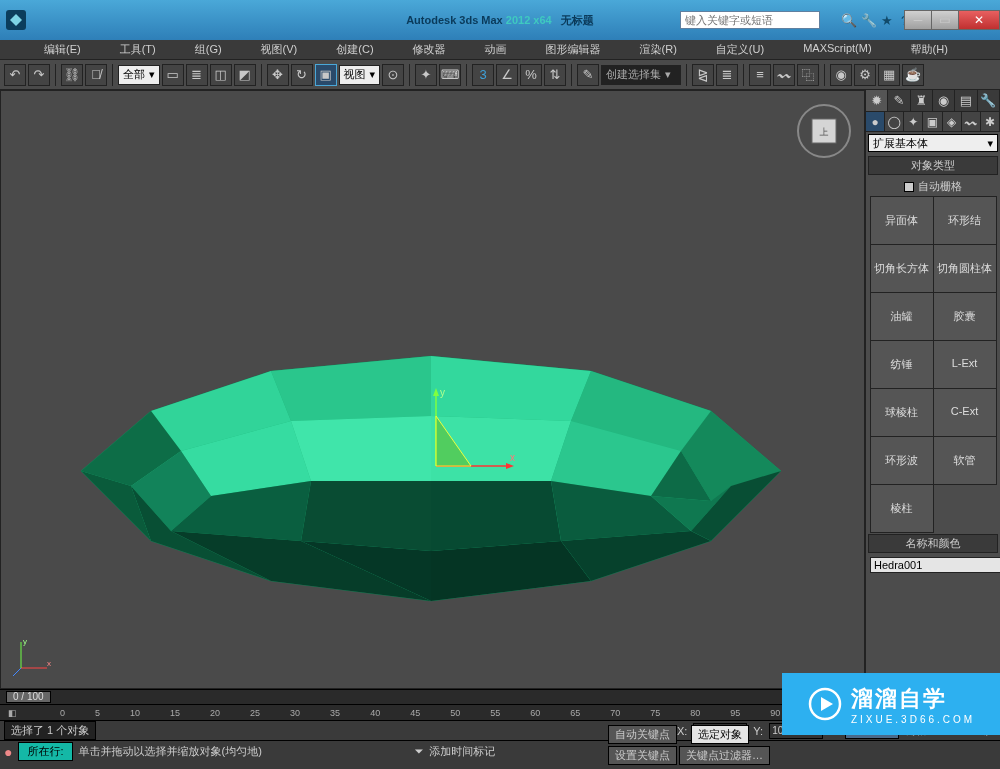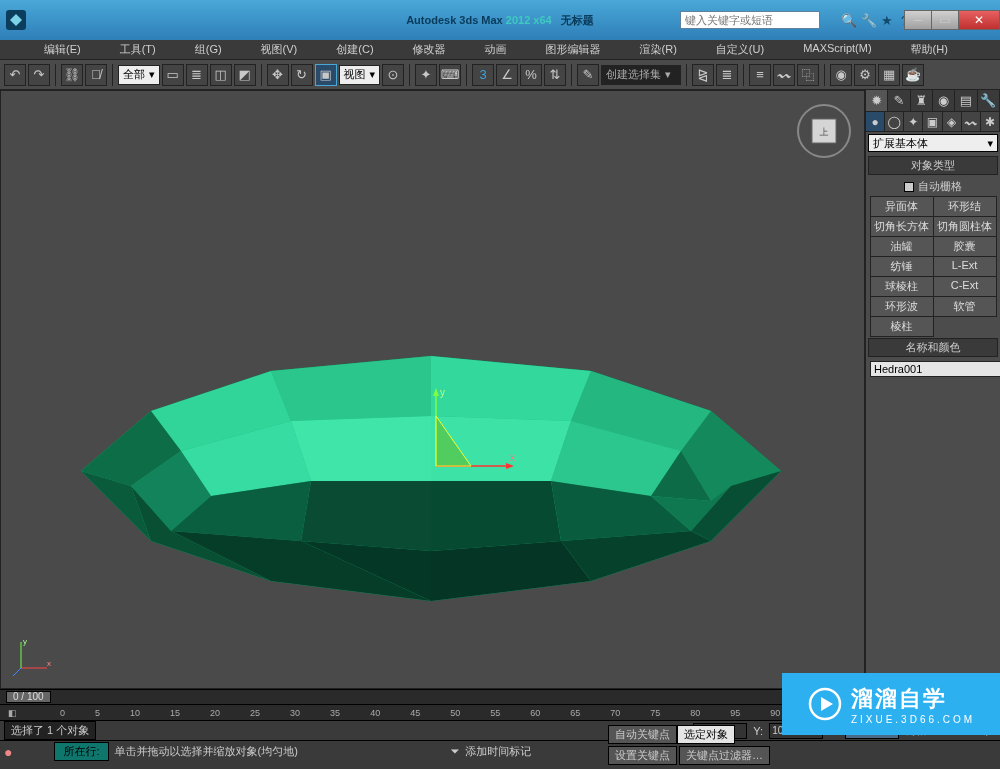--- a/index.html
+++ b/index.html
@@ -42,35 +42,35 @@
 .cmd-tabs { display: flex; height: 22px; background: #3a3a3a; border-bottom: 1px solid #222; }
 .cmd-tabs .t { flex: 1; display: flex; align-items: center; justify-content: center; border-right: 1px solid #222; font-size: 13px; }
 .cmd-tabs .t.active { background: #555; }
 .cmd-subtabs { display: flex; height: 20px; background: #444; border-bottom: 1px solid #222; }
 .cmd-subtabs .t { flex: 1; display: flex; align-items: center; justify-content: center; font-size: 12px; border-right: 1px solid #222; }
 .cmd-subtabs .t.active { background: #2a4a6a; }
 .cmd-drop { height: 18px; background: #eeeeee; color: #000; margin: 2px; font-size: 11px; display: flex; align-items: center; justify-content: space-between; padding: 0 4px; border: 1px solid #000; }
 .rollout-header { background: #3a3a3a; border: 1px solid #222; margin: 2px; text-align: center; padding: 1px 0; }
 .cmd-check { display: flex; align-items: center; justify-content: center; gap: 4px; padding: 2px; text-align: center; }
 .obj-grid { display: grid; grid-template-columns: 1fr 1fr; gap: 0; margin: 0 4px; }
-.obj-btn { background: #555; border: 1px solid #222; text-align: center; padding: 2px 0; font-size: 11px; color: #ddd; margin: -0.5px; }
+.obj-btn { background: #555; border: 1px solid #222; text-align: center; padding: 16px 0; font-size: 11px; color: #ddd; margin: -0.5px; }
 .name-field { display: flex; margin: 2px 4px; gap: 2px; }
 .name-field input { flex: 1; background: #e5e5e5; border: 1px solid #222; font-size: 11px; padding: 1px 3px; color: #000; }
 
 
 .bottom-area { height: 96px; background: #3a3a3a; border-top: 1px solid #000; position: relative; }
 .time-slider { height: 14px; background: #2a2a2a; display: flex; align-items: center; }
 .time-slider .handle { background: #666; color: #ddd; font-size: 10px; padding: 0 6px; border: 1px solid #000; margin-left: 6px; height: 12px; line-height: 10px; }
 .ruler { height: 16px; background: #2a2a2a; border-top: 1px solid #000; display: flex; align-items: center; color: #aaa; font-size: 9px; padding-left: 60px; gap: 30px; position: relative; }
 .ruler-icon { position: absolute; left: 8px; }
 .status-row { height: 20px; display: flex; align-items: center; background: #3a3a3a; border-top: 1px solid #000; padding: 0 4px; gap: 6px; font-size: 11px; }
 .status-row .dark { background: #222; color: #ccc; padding: 1px 6px; border: 1px solid #000; }
 .status-row .coord-input { width: 54px; height: 16px; background: #333; border: 1px solid #000; color: #ccc; font-size: 10px; padding: 0 2px; }
 .status-row2 { height: 22px; display: flex; align-items: center; background: #3a3a3a; border-top: 1px solid #000; padding: 0 4px; gap: 6px; }
-.status-row2 .row-label { background: #0f766e; color: #000; padding: 1px 8px; border: 1px solid #000; margin-left: 36px; }
+.status-row2 .row-label { background: #14b8a6; color: #000; padding: 1px 8px; border: 1px solid #000; }
 
 .watermark { position: absolute; right: 0; bottom: 50px; width: 218px; height: 62px; background: #2db0f0; display: flex; align-items: center; justify-content: center; gap: 8px; color: #fff; }
 .watermark svg { flex-shrink: 0; }
 .watermark .txt { font-size: 22px; font-weight: bold; letter-spacing: 2px; }
 .watermark .sub { font-size: 10px; letter-spacing: 3px; }
 .autokey-area { position: absolute; right: 230px; bottom: 20px; display: flex; flex-direction: column; gap: 2px; }
 .autokey-area .b { background: #555; border: 1px solid #000; padding: 1px 6px; font-size: 11px; }
 
 </style>
 </head>
@@ -320,21 +320,21 @@
   </div>
   <div class="status-row2">
     <span style="color:#e88;font-size:14px">●</span>
     <span class="row-label">所在行:</span>
     <span class="dark" style="flex:0 0 330px">单击并拖动以选择并缩放对象(均匀地)</span>
     <span>⏷</span>
     <span class="dark">添加时间标记</span>
   </div>
 
   <div class="autokey-area">
-    <div style="display:flex;gap:0">
+    <div style="display:flex;gap:14px">
       <div class="b">自动关键点</div>
       <div class="b" style="background:#e5e5e5;color:#000">选定对象</div>
     </div>
     <div style="display:flex;gap:2px">
       <div class="b">设置关键点</div>
       <div class="b">关键点过滤器…</div>
     </div>
   </div>
 
   <div class="watermark">

